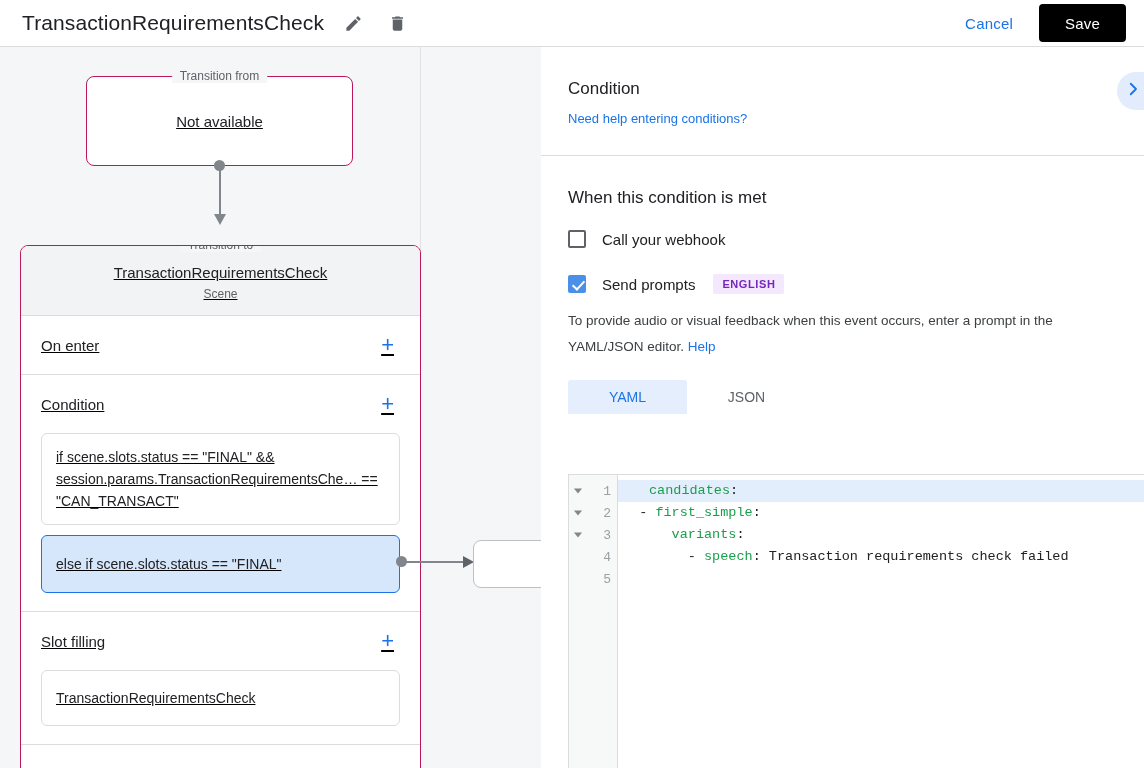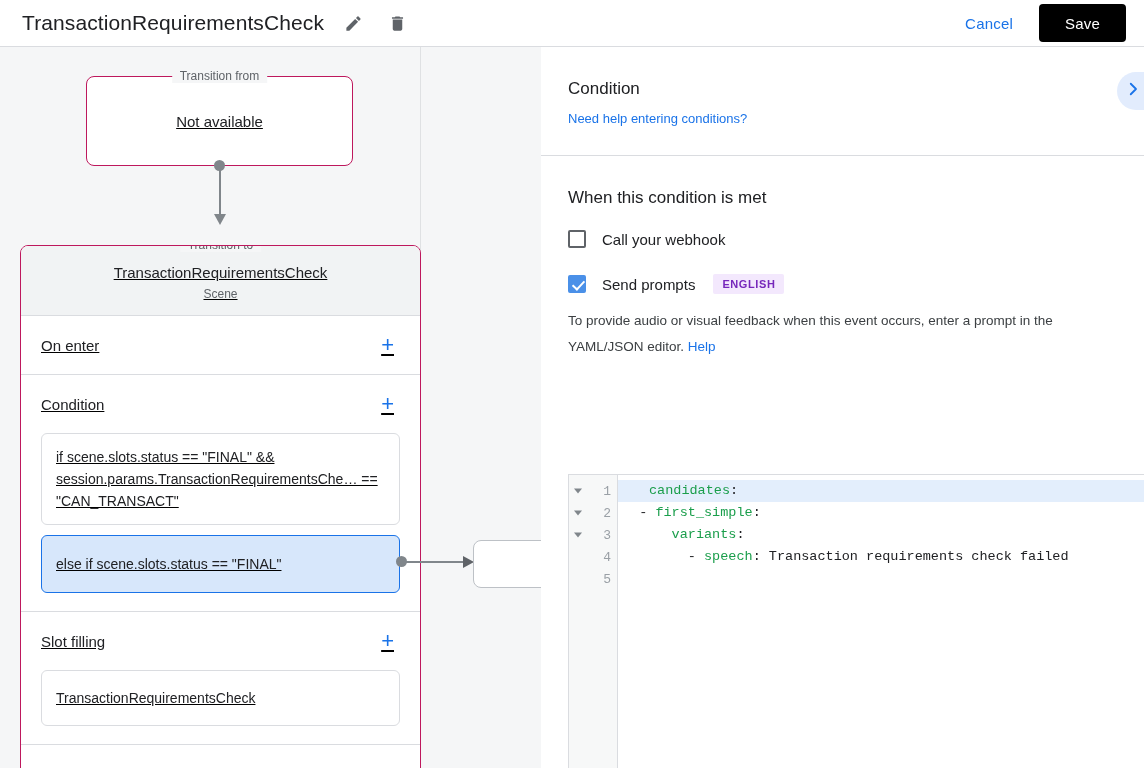--- a/index.html
+++ b/index.html
@@ -341,20 +341,22 @@
         <div class="chk-label">Send prompts</div>
         <div class="lang-badge">ENGLISH</div>
       </div>
 
       <div class="desc">
         <span>To provide audio or visual feedback when this event occurs, enter a prompt in the YAML/JSON editor.</span>
         <a>Help</a>
       </div>
 
       <div class="tabs">
+        <div class="tab active">YAML</div>
+        <div class="tab">JSON</div>
       </div>
     </div>
   </div>
 
   <div class="editor">
     <div class="gutter" id="gutter">
         <div class="gl">
           <span class="fold"></span>
           <span>1</span>
         </div>

